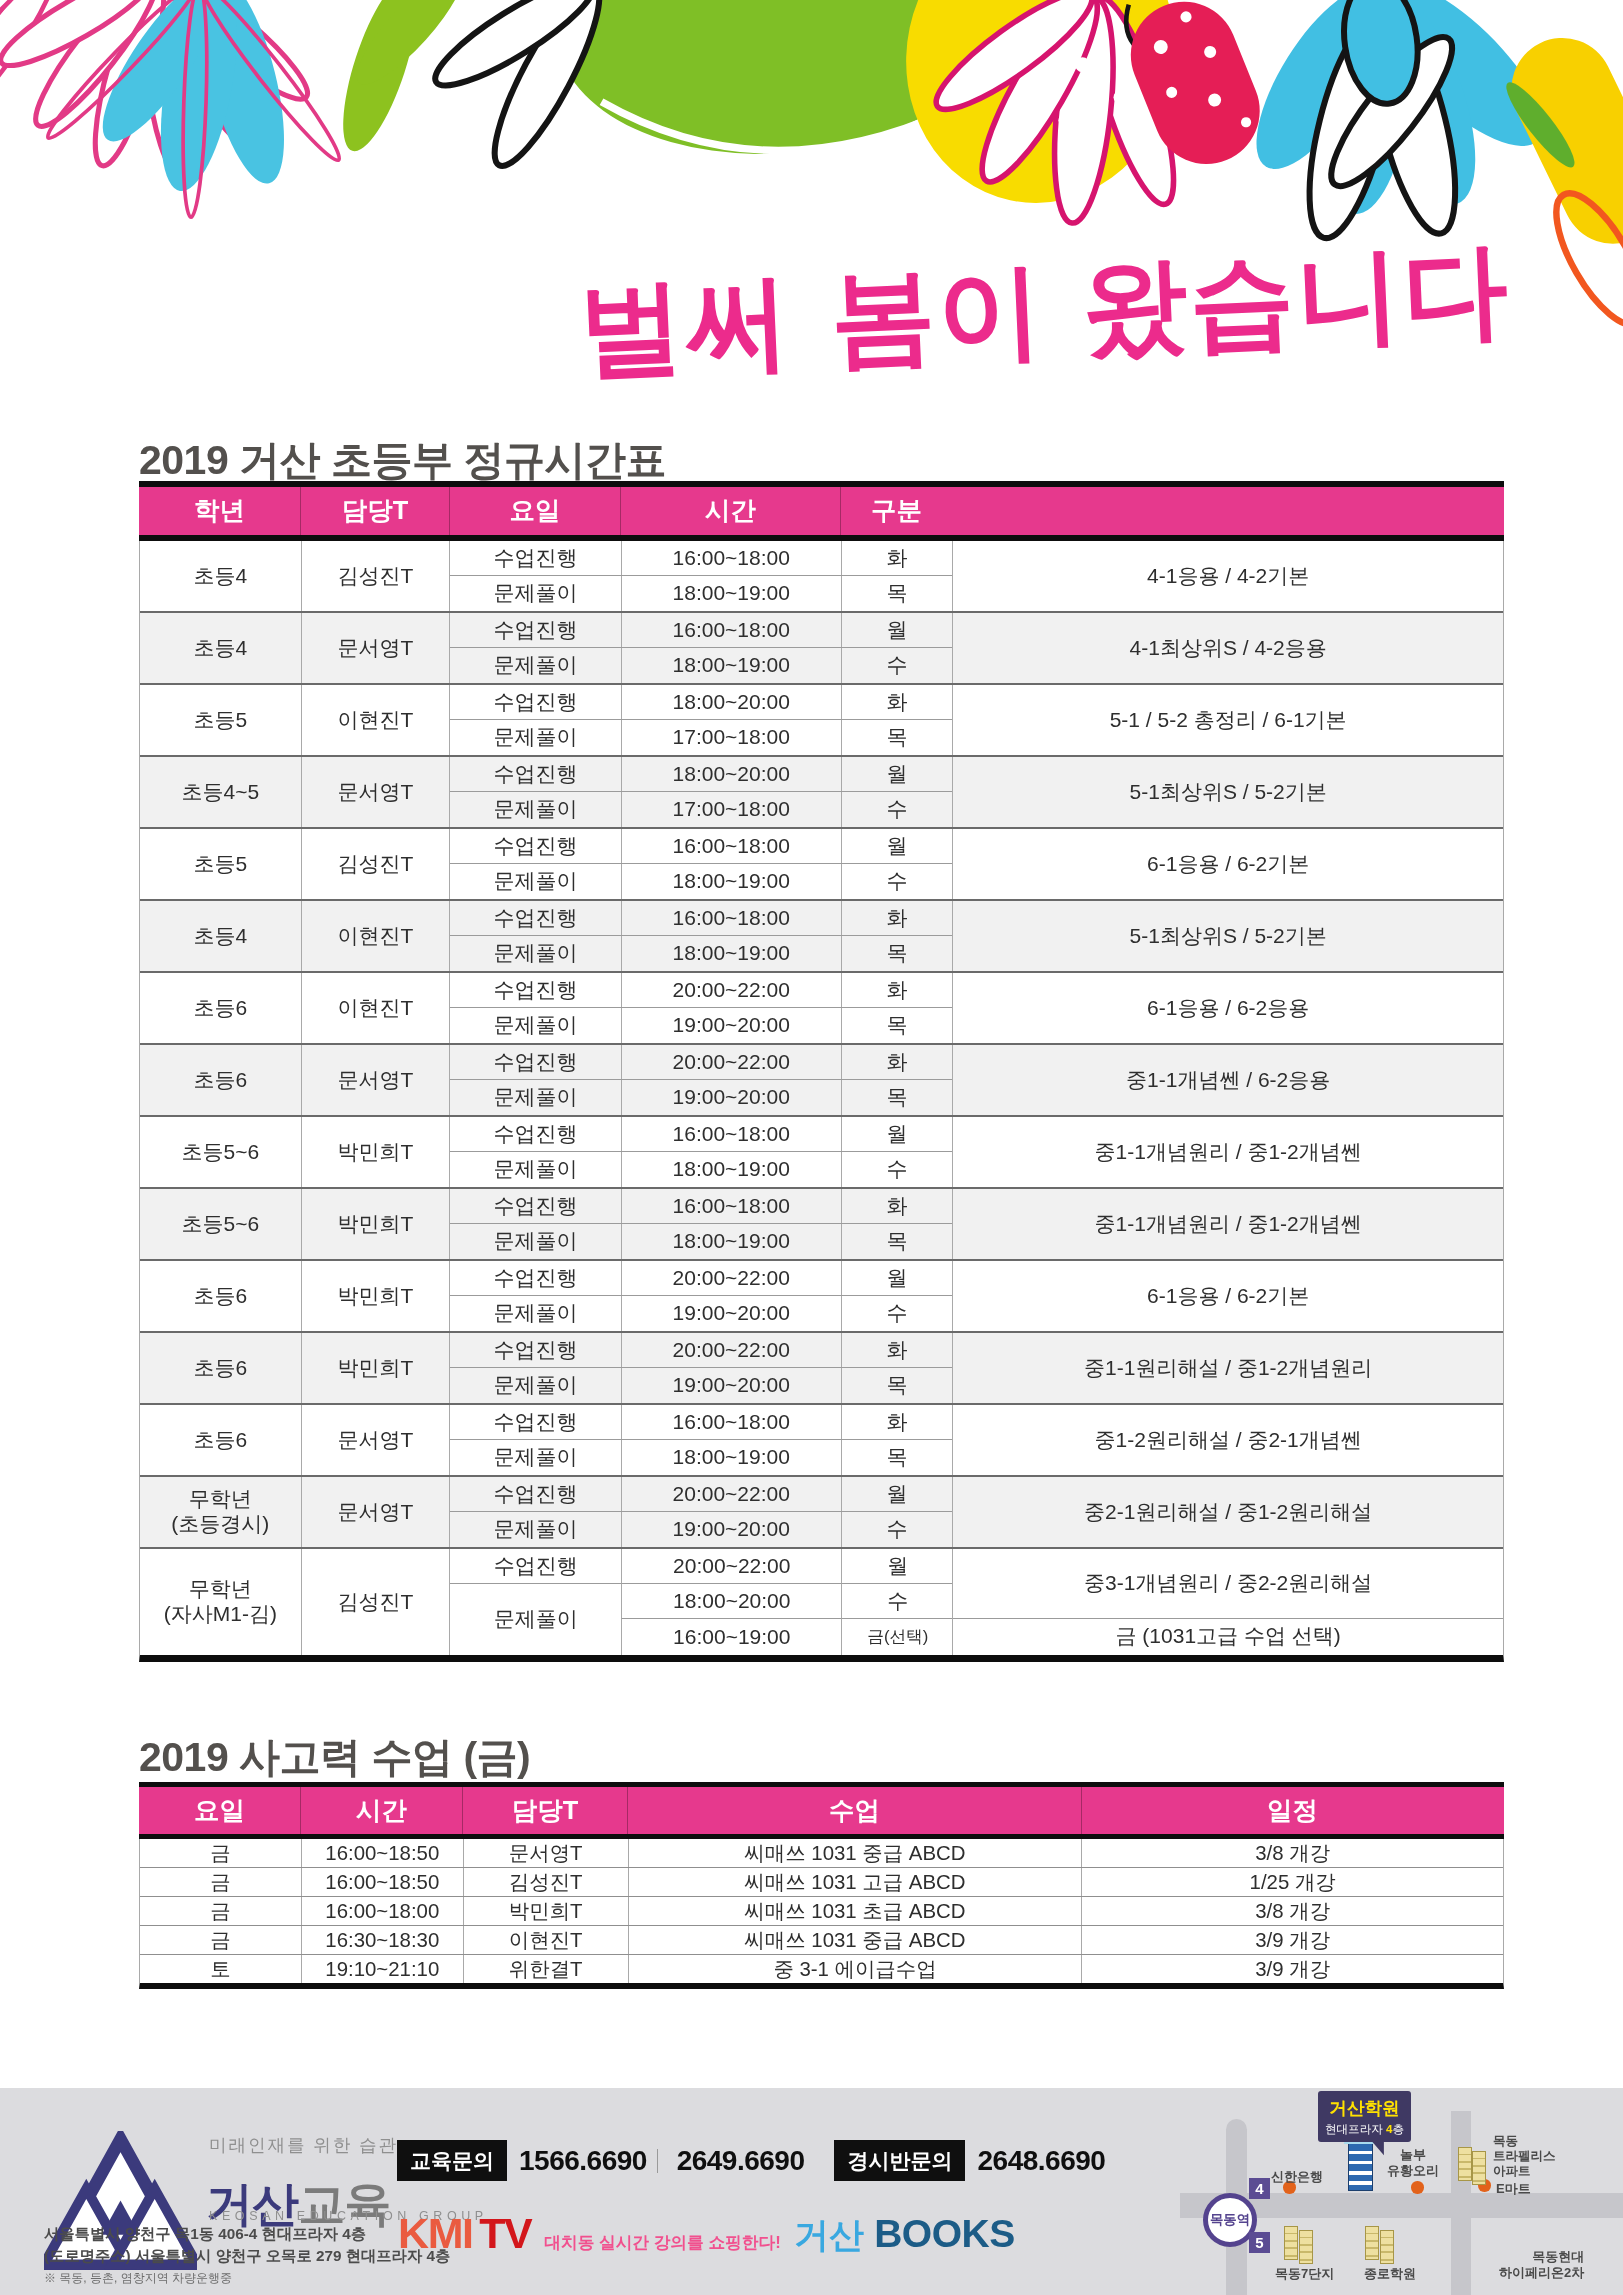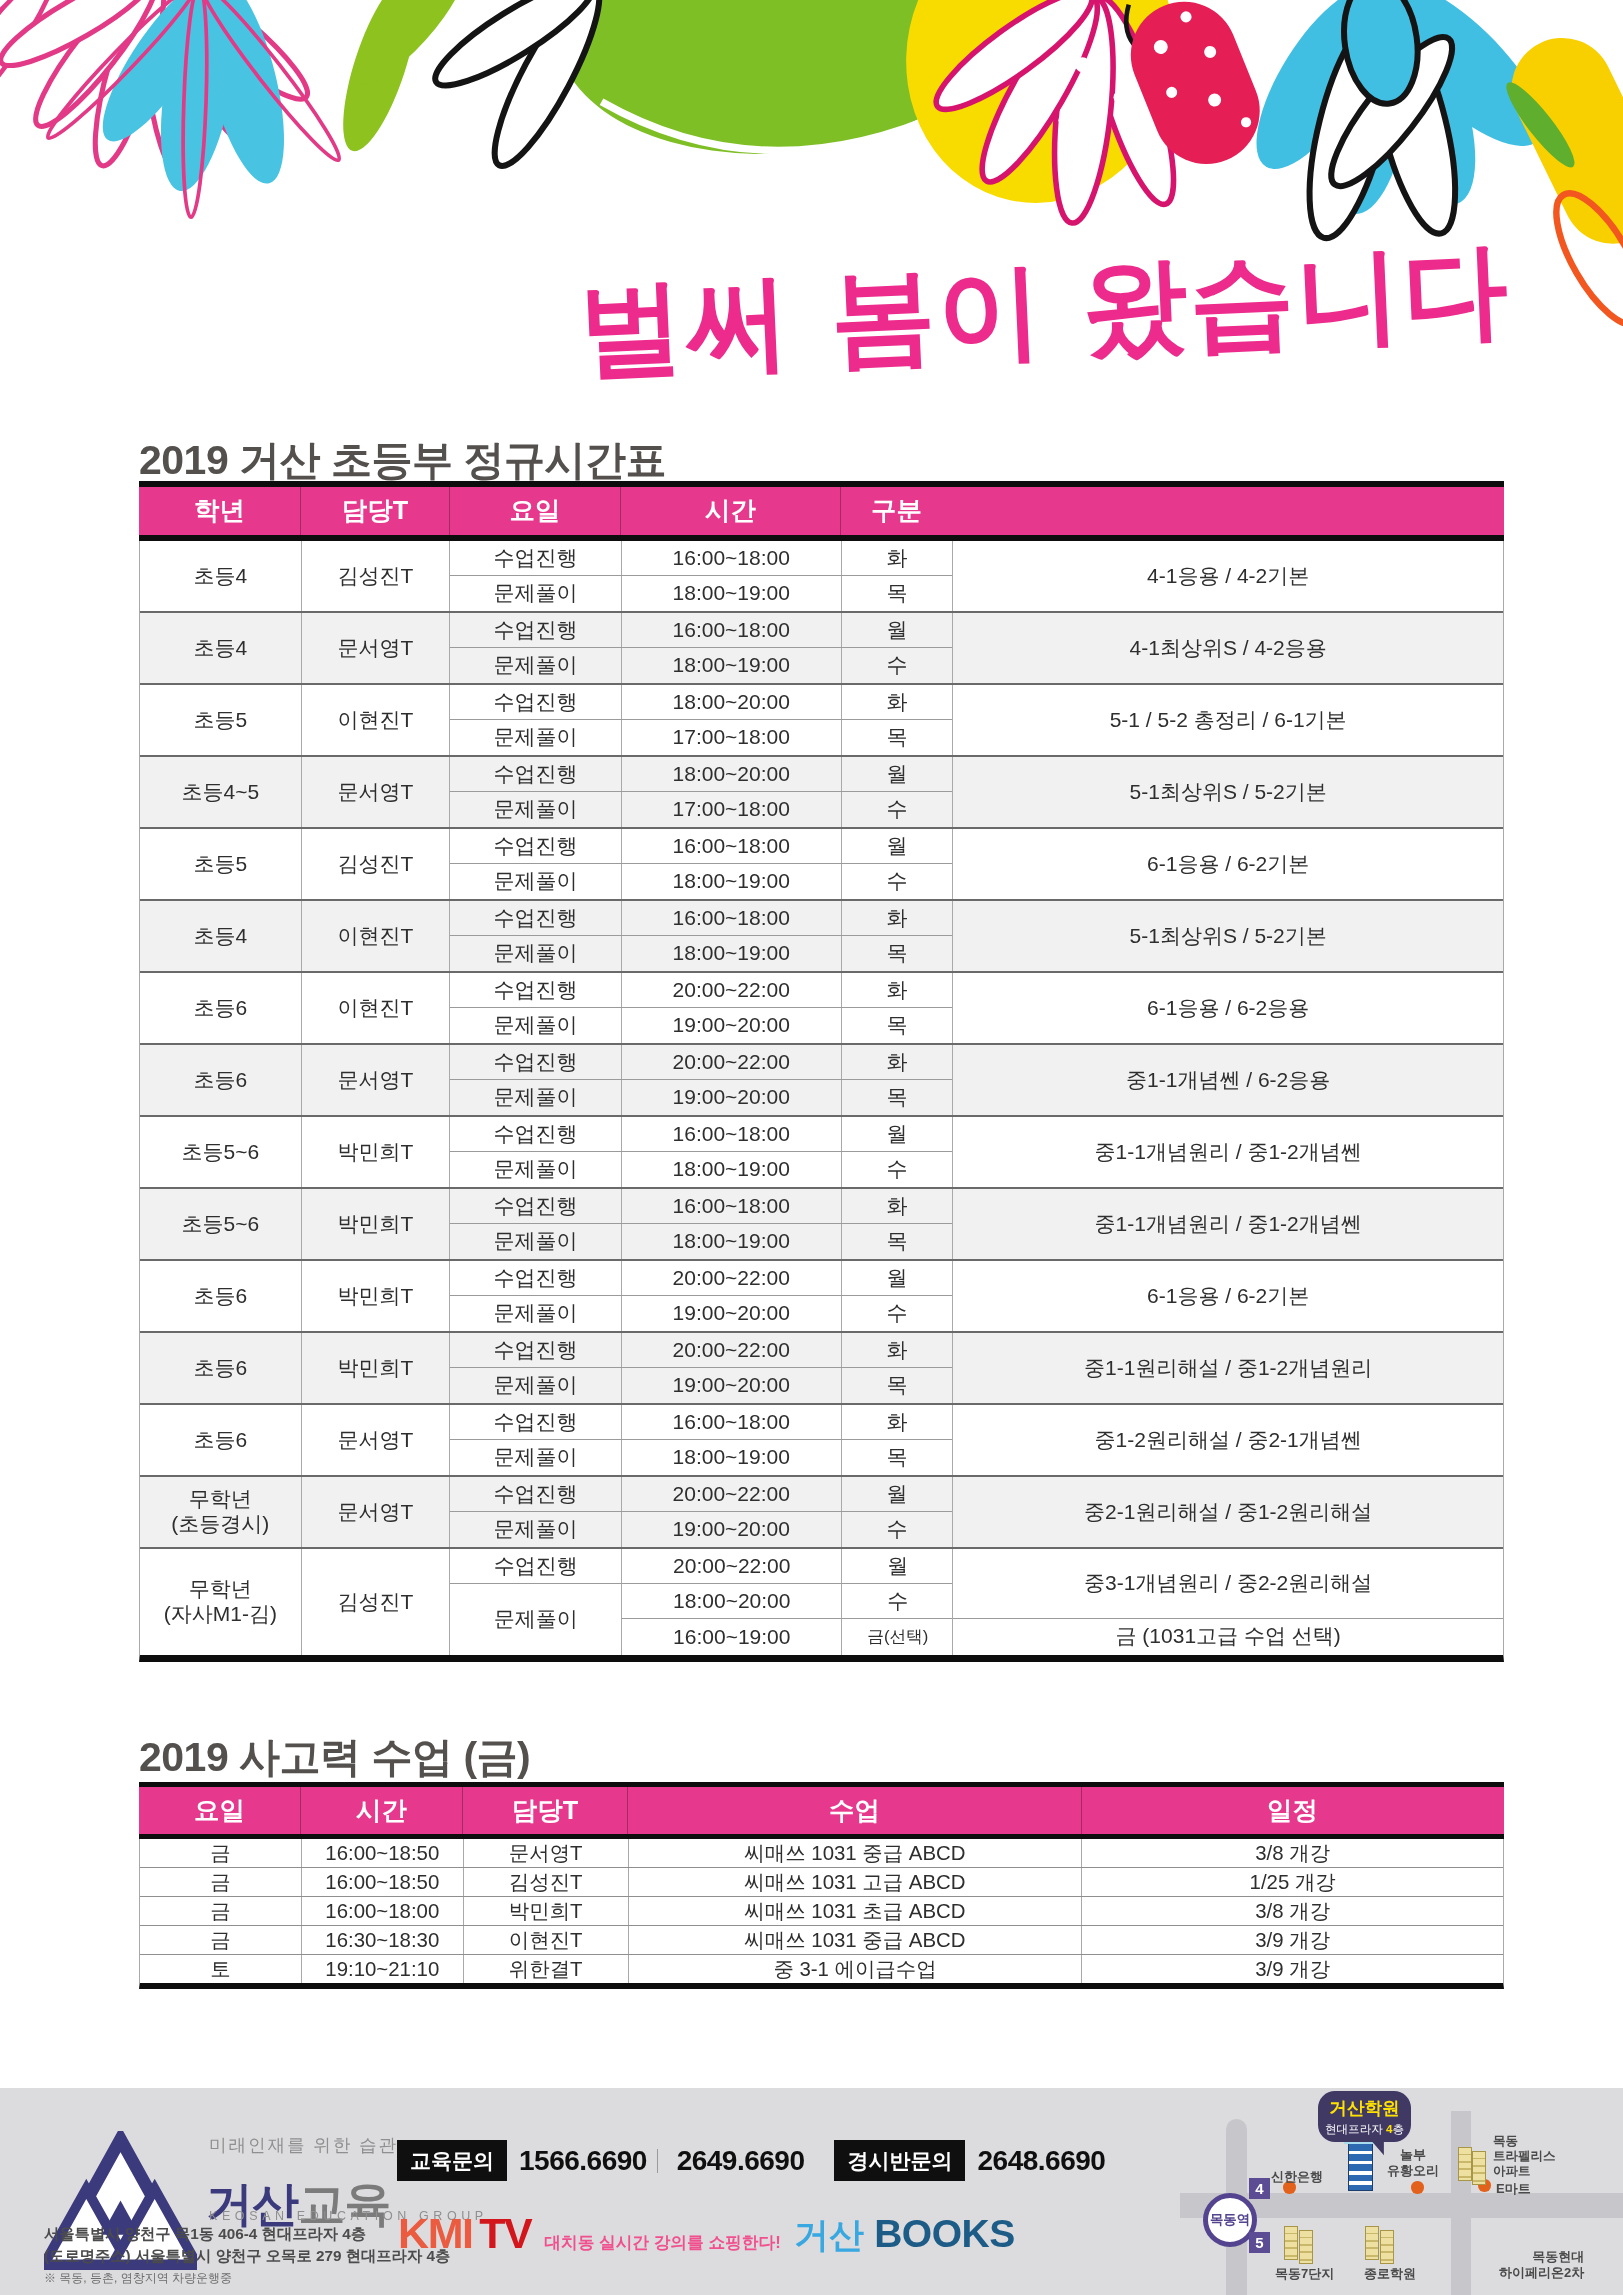--- a/index.html
+++ b/index.html
@@ -86,21 +86,21 @@
   .vroadl{left:46px;top:30.5px;width:21px;height:177px;border-radius:10.6px 10.6px 0 0;}
   .vroadr{left:271px;top:23px;width:20.4px;height:184px;}
   .station{position:absolute;left:23px;top:105px;width:54px;height:54px;border-radius:50%;background:#fff;
            border:5.1px solid #54438e;box-sizing:border-box;display:flex;align-items:center;justify-content:center;
            font-size:13.4px;font-weight:bold;color:#54438e;}
   .exitsq{position:absolute;width:21px;height:21px;background:#5b4c93;color:#fff;font-weight:bold;font-size:15px;
           display:flex;align-items:center;justify-content:center;}
   .ex4{left:69px;top:90px;} .ex5{left:69px;top:144px;}
   .maplb{position:absolute;font-size:13px;font-weight:bold;color:#4a4a4a;text-align:center;white-space:pre-line;line-height:1.2;}
   .dot{position:absolute;width:12.5px;height:12.5px;border-radius:50%;background:#e2621b;}
-  .bub{position:absolute;left:138px;top:2.8px;width:93px;height:51px;background:#3f3963;border-radius:17px;
+  .bub{position:absolute;left:138px;top:2.8px;width:93px;height:51px;background:#3f3963;border-radius:3px;
        display:flex;flex-direction:column;align-items:center;justify-content:center;}
   .bub .l1{font-size:17.6px;font-weight:bold;color:#ffe100;}
   .bub .l2{font-size:11.6px;color:#fff;margin-top:1.9px;}
   .bub .l2 .y{color:#ffe100;font-weight:bold;}
   .bubtail{position:absolute;left:194px;top:52px;width:0;height:0;border-left:8.3px solid transparent;
            border-right:4.6px solid transparent;border-top:16.7px solid #3f3963;transform:rotate(-14deg);}
   .bluebld{position:absolute;left:168px;top:55px;width:25px;height:48px;background:#2d69b0;border:1.4px solid #1c3f6e;
            box-sizing:border-box;background-image:repeating-linear-gradient(to bottom,#2d69b0 0 6.5px,#ffffff 6.5px 10.2px);}
   .bluetop{position:absolute;left:165px;top:48px;width:30px;height:8.3px;background:#a9dbee;transform:skewX(-18deg);}
   .yb{position:absolute;width:14px;height:34px;background:#eee0a0;border:1.4px solid #a79647;box-sizing:border-box;

